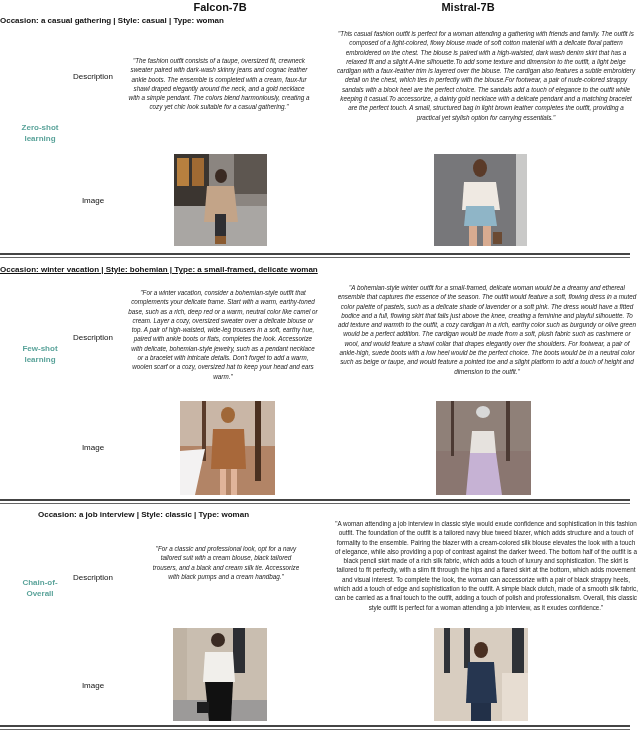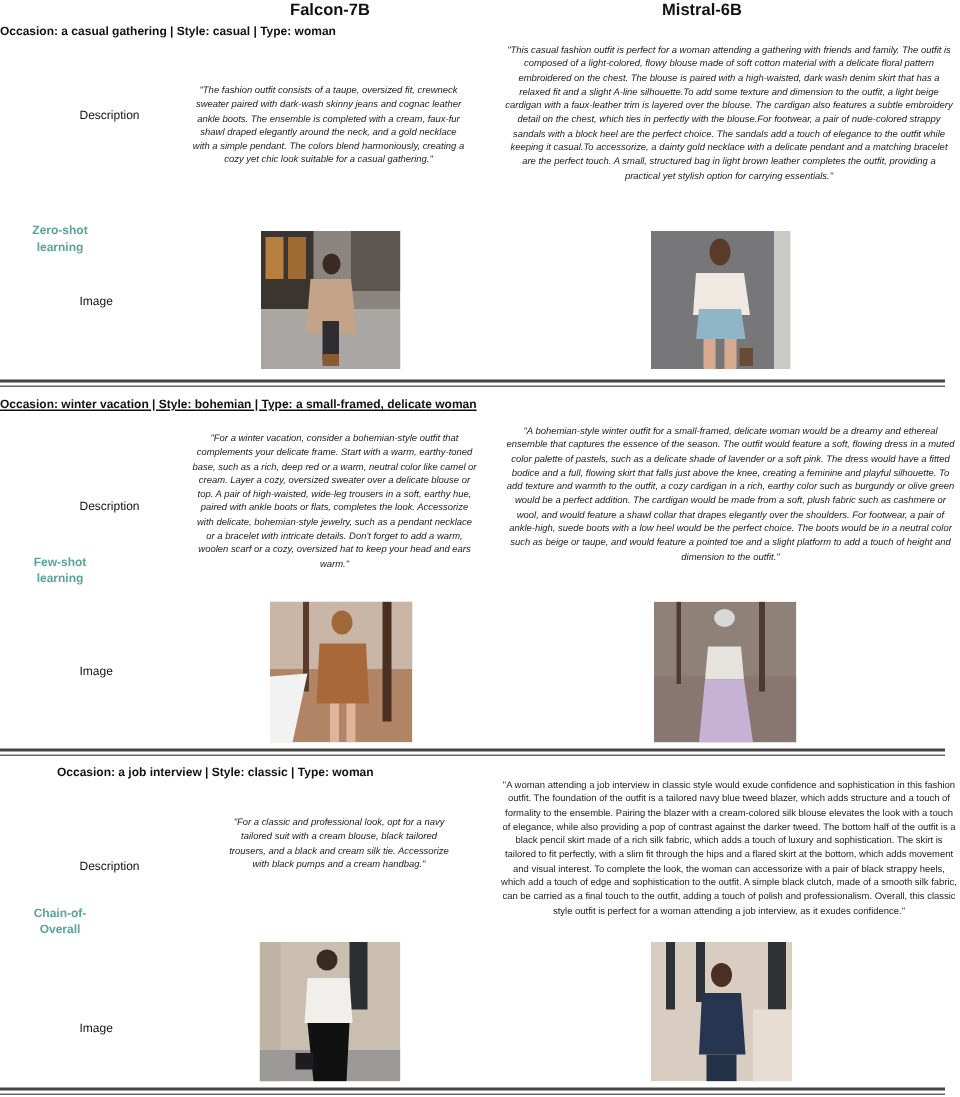--- a/index.html
+++ b/index.html
@@ -1,33 +1,33 @@
 <!DOCTYPE html>
 <html><head>
 <meta charset="utf-8">
 <style>
   html, body { margin:0; padding:0; background:#ffffff; }
   body { width:640px; height:731px; position:relative; overflow:hidden;
          font-family:"Liberation Sans", sans-serif; color:#111; }
   .abs { position:absolute; }
   .colhead { font-weight:bold; font-size:11px; text-align:center; }
   .occ { font-size:8px; text-align:left; width:608px; left:0; }
-  .rowlabel { font-size:8px; text-align:left; width:80px; }
-  .method { color:#5aa39a; font-weight:bold; font-size:8px; text-align:center; width:70px; line-height:11px;margin-top:26px; }
+  .rowlabel { font-size:8px; text-align:center; width:80px; }
+  .method { color:#5aa39a; font-weight:bold; font-size:8px; text-align:center; width:70px; line-height:11px; }
   .desc { font-style:italic; font-size:6.3px; line-height:9.3px; text-align:center; color:#222; }
   .sep { left:0; width:630px; height:2px; background:#444; }
   .sep2 { left:0; width:630px; height:1px; background:#666; }
   .img { overflow:hidden; }
   .img svg { display:block; width:100%; height:100%; }
 </style>
 </head>
 <body>
 
 <div class="abs colhead" style="left:170px;top:1px;width:100px;">Falcon-7B</div>
-<div class="abs colhead" style="left:418px;top:1px;width:100px;">Mistral-6B</div>
+<div class="abs colhead" style="left:418px;top:1px;width:100px;">Mistral-7B</div>
 
 <div class="abs occ" style="top:16px;font-weight:bold;">Occasion: a casual gathering | Style: casual | Type: woman</div>
 <div class="abs method" style="left:5px;top:122px;">
   <div>Zero-shot</div>
   <div>learning</div>
 </div>
 <div class="abs rowlabel" style="left:53px;top:72px;">Description</div>
 <div class="abs rowlabel" style="left:53px;top:196px;">Image</div>
 <div class="abs desc" style="left:128px;top:56px;width:182px;">"The fashion outfit consists of a taupe, oversized fit, crewneck sweater paired with dark-wash skinny jeans and cognac leather ankle boots. The ensemble is completed with a cream, faux-fur shawl draped elegantly around the neck, and a gold necklace with a simple pendant. The colors blend harmoniously, creating a cozy yet chic look suitable for a casual gathering."</div>
 <div class="abs desc" style="left:336px;top:29px;width:300px;">"This casual fashion outfit is perfect for a woman attending a gathering with friends and family. The outfit is composed of a light-colored, flowy blouse made of soft cotton material with a delicate floral pattern embroidered on the chest. The blouse is paired with a high-waisted, dark wash denim skirt that has a relaxed fit and a slight A-line silhouette.To add some texture and dimension to the outfit, a light beige cardigan with a faux-leather trim is layered over the blouse. The cardigan also features a subtle embroidery detail on the chest, which ties in perfectly with the blouse.For footwear, a pair of nude-colored strappy sandals with a block heel are the perfect choice. The sandals add a touch of elegance to the outfit while keeping it casual.To accessorize, a dainty gold necklace with a delicate pendant and a matching bracelet are the perfect touch. A small, structured bag in light brown leather completes the outfit, providing a practical yet stylish option for carrying essentials."</div>

